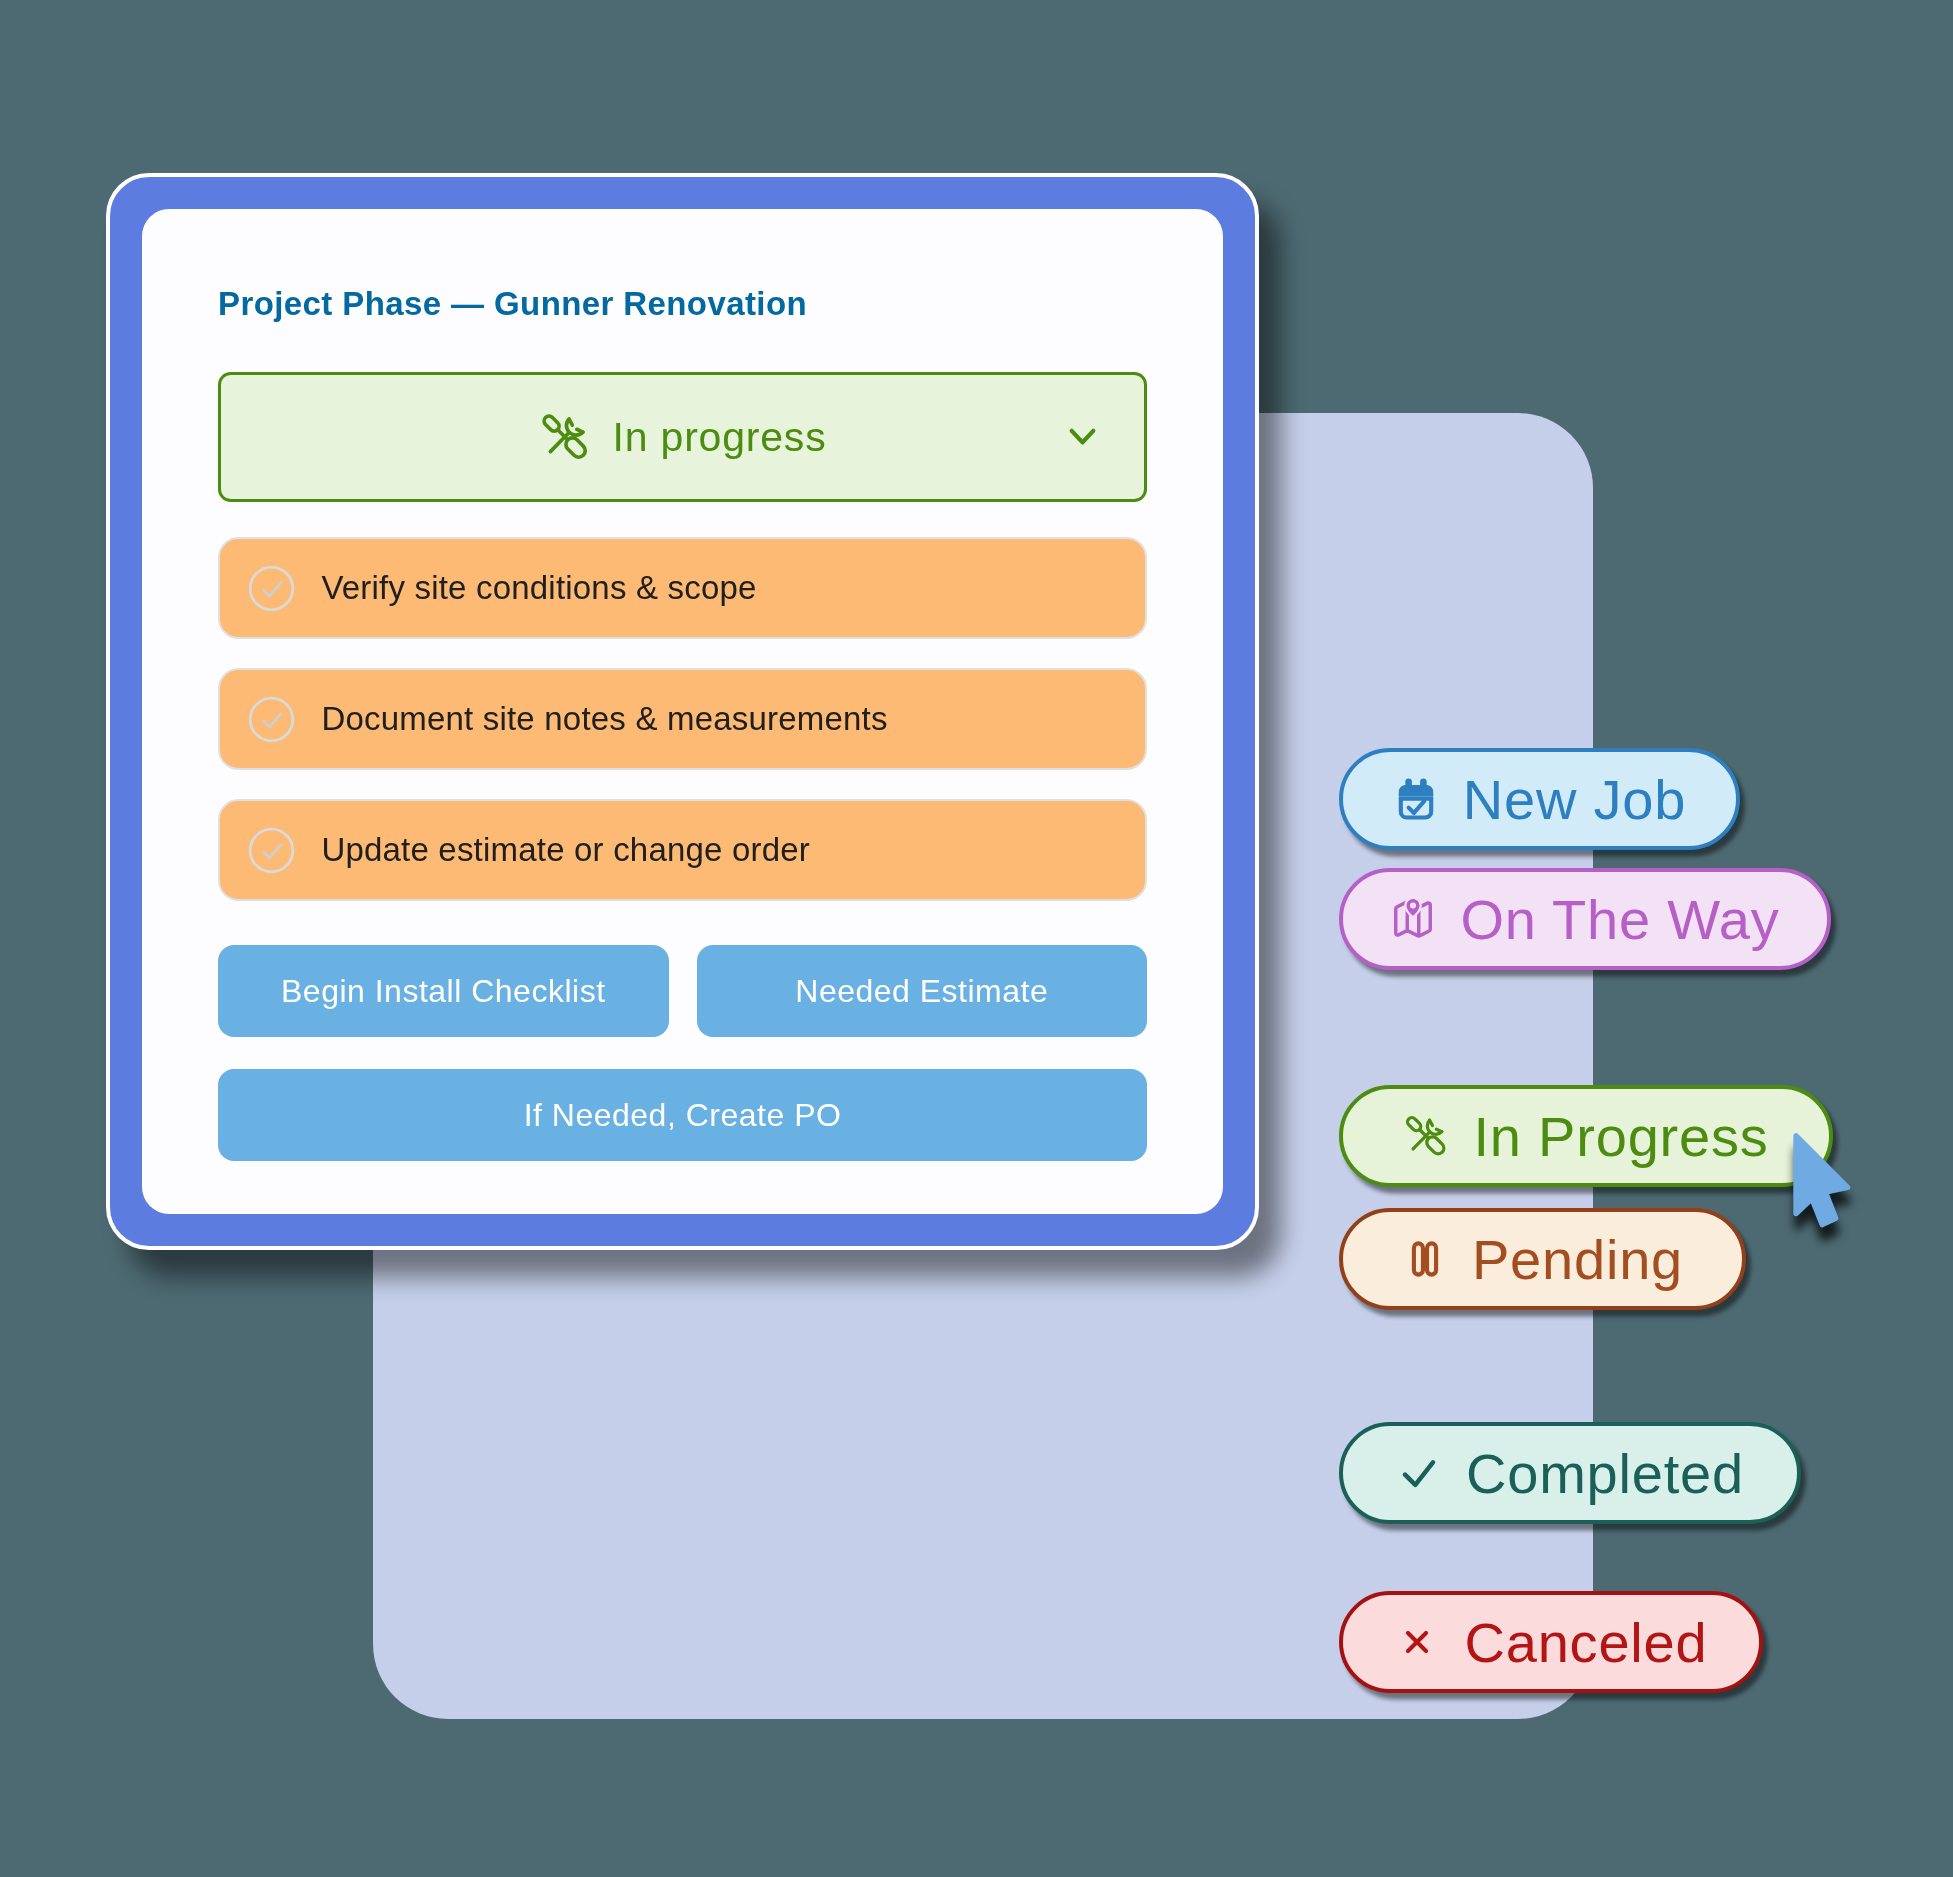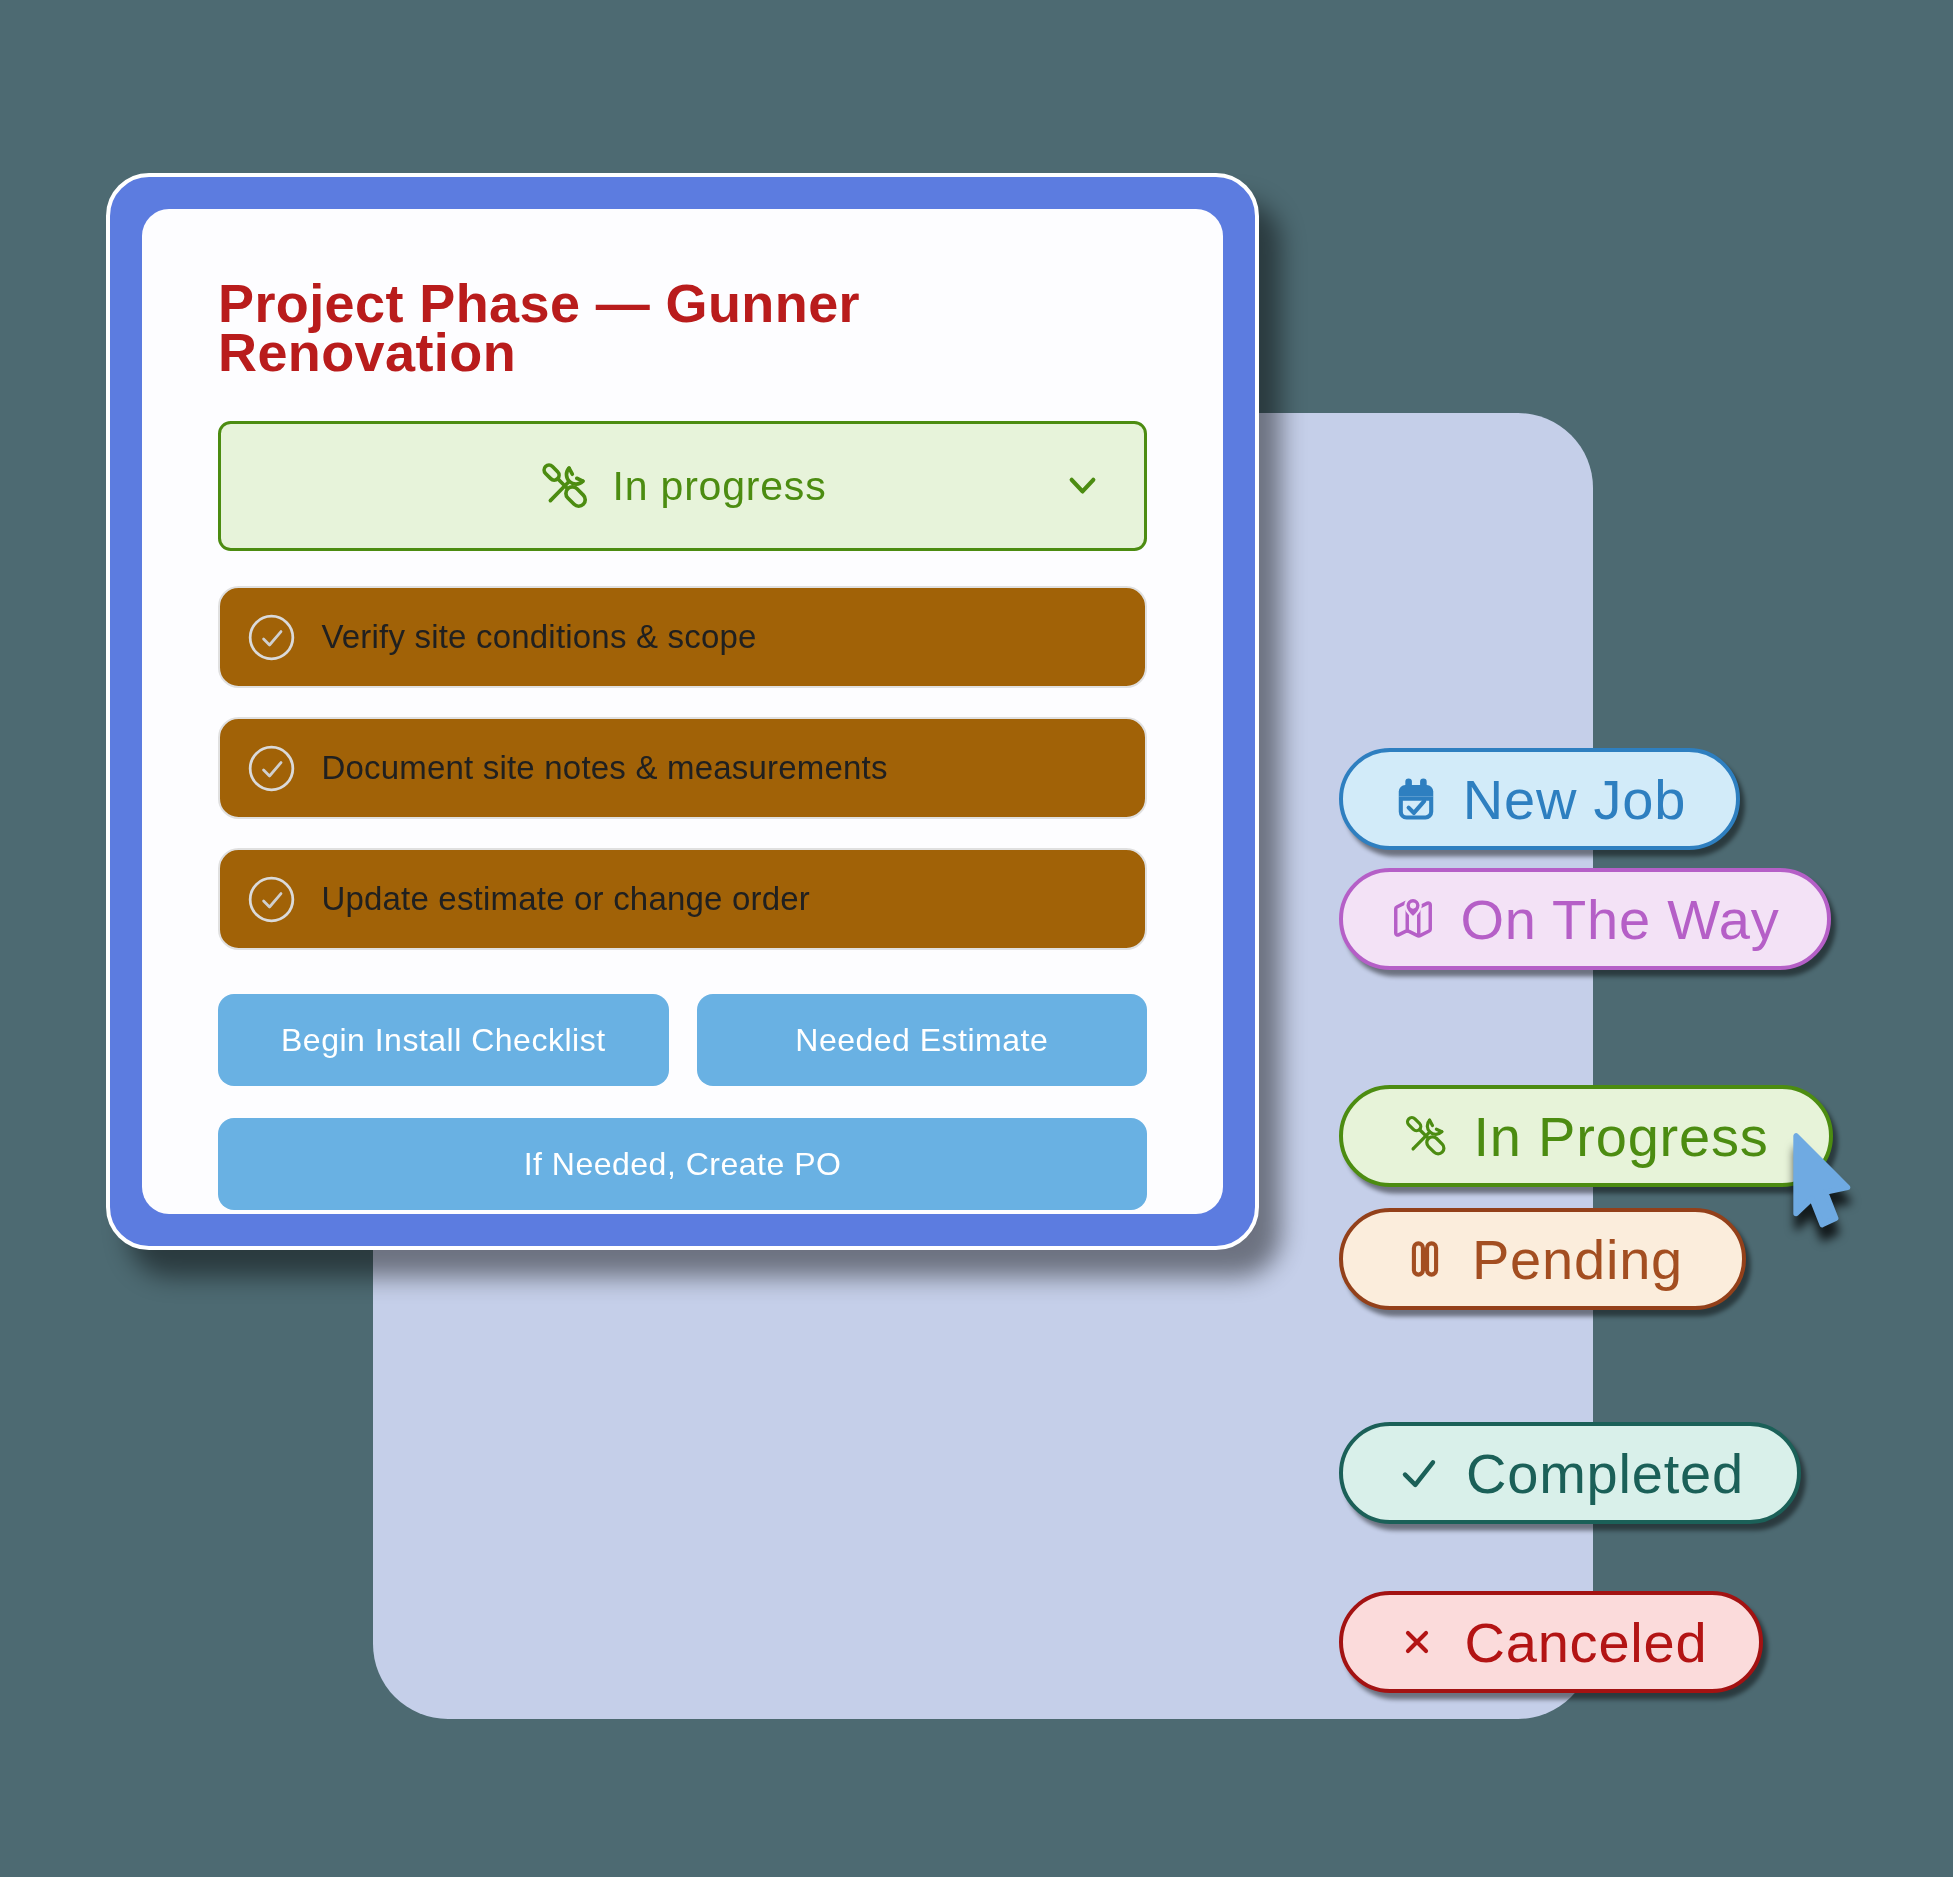--- a/index.html
+++ b/index.html
@@ -15,38 +15,38 @@
   .card {
     position:absolute; left:106px; top:173px; width:1153px; height:1077px;
     background:#5C7CE0; border:4px solid #ffffff; border-radius:43px;
     box-shadow:22px 27px 24px rgba(0,0,0,0.45); box-sizing:border-box;
   }
   .card-inner {
     position:absolute; inset:32px; background:#FDFDFF; border-radius:27px;
     padding:70px 76px 0; box-sizing:border-box;
   }
   .card-title {
-    margin:0 0 44px; font-size:54px; line-height:49px; font-weight:700;
-    color:#b91c1c; letter-spacing:0.4px;
+    margin:0 0 44px; font-size:33px; line-height:49px; font-weight:700;
+    color:#0369a1; letter-spacing:0.4px;
   }
   .dropdown {
     position:relative; height:130px; background:#E7F3DA;
     border:3.2px solid #4C8C11; border-radius:12.7px;
     display:flex; align-items:center; justify-content:center; gap:22px;
     color:#4C8C11; box-sizing:border-box; cursor:pointer;
   }
   .dropdown-label { font-size:41px; font-weight:500; letter-spacing:0.8px; }
   .icon-66 { width:52px; height:52px; display:flex; }
   .chevron {
     position:absolute; right:43px; top:50%; transform:translateY(-50%);
     width:37px; height:37px; display:flex;
   }
   .check-row {
     display:flex; align-items:center; gap:25.4px; height:102px;
-    border:2.4px solid #E0E0E0; border-radius:20.6px; background:#a16207;
+    border:2.4px solid #E0E0E0; border-radius:20.6px; background:#fdba74;
     margin-top:29px; padding:0 27px; box-sizing:border-box; cursor:pointer;
   }
   .check-row.first { margin-top:35px; }
   .circle-check { width:49px; height:49px; flex:none; display:flex; }
   .check-label { font-size:33px; color:#202020; letter-spacing:0.2px; }
   .btn-row { display:flex; gap:28px; margin-top:44px; }
   .btn {
     flex:1; height:92px; background:#69B1E3; border:none; border-radius:16px;
     color:#ffffff; font-size:32px; letter-spacing:0.5px;
     font-family:"Liberation Sans", sans-serif;

